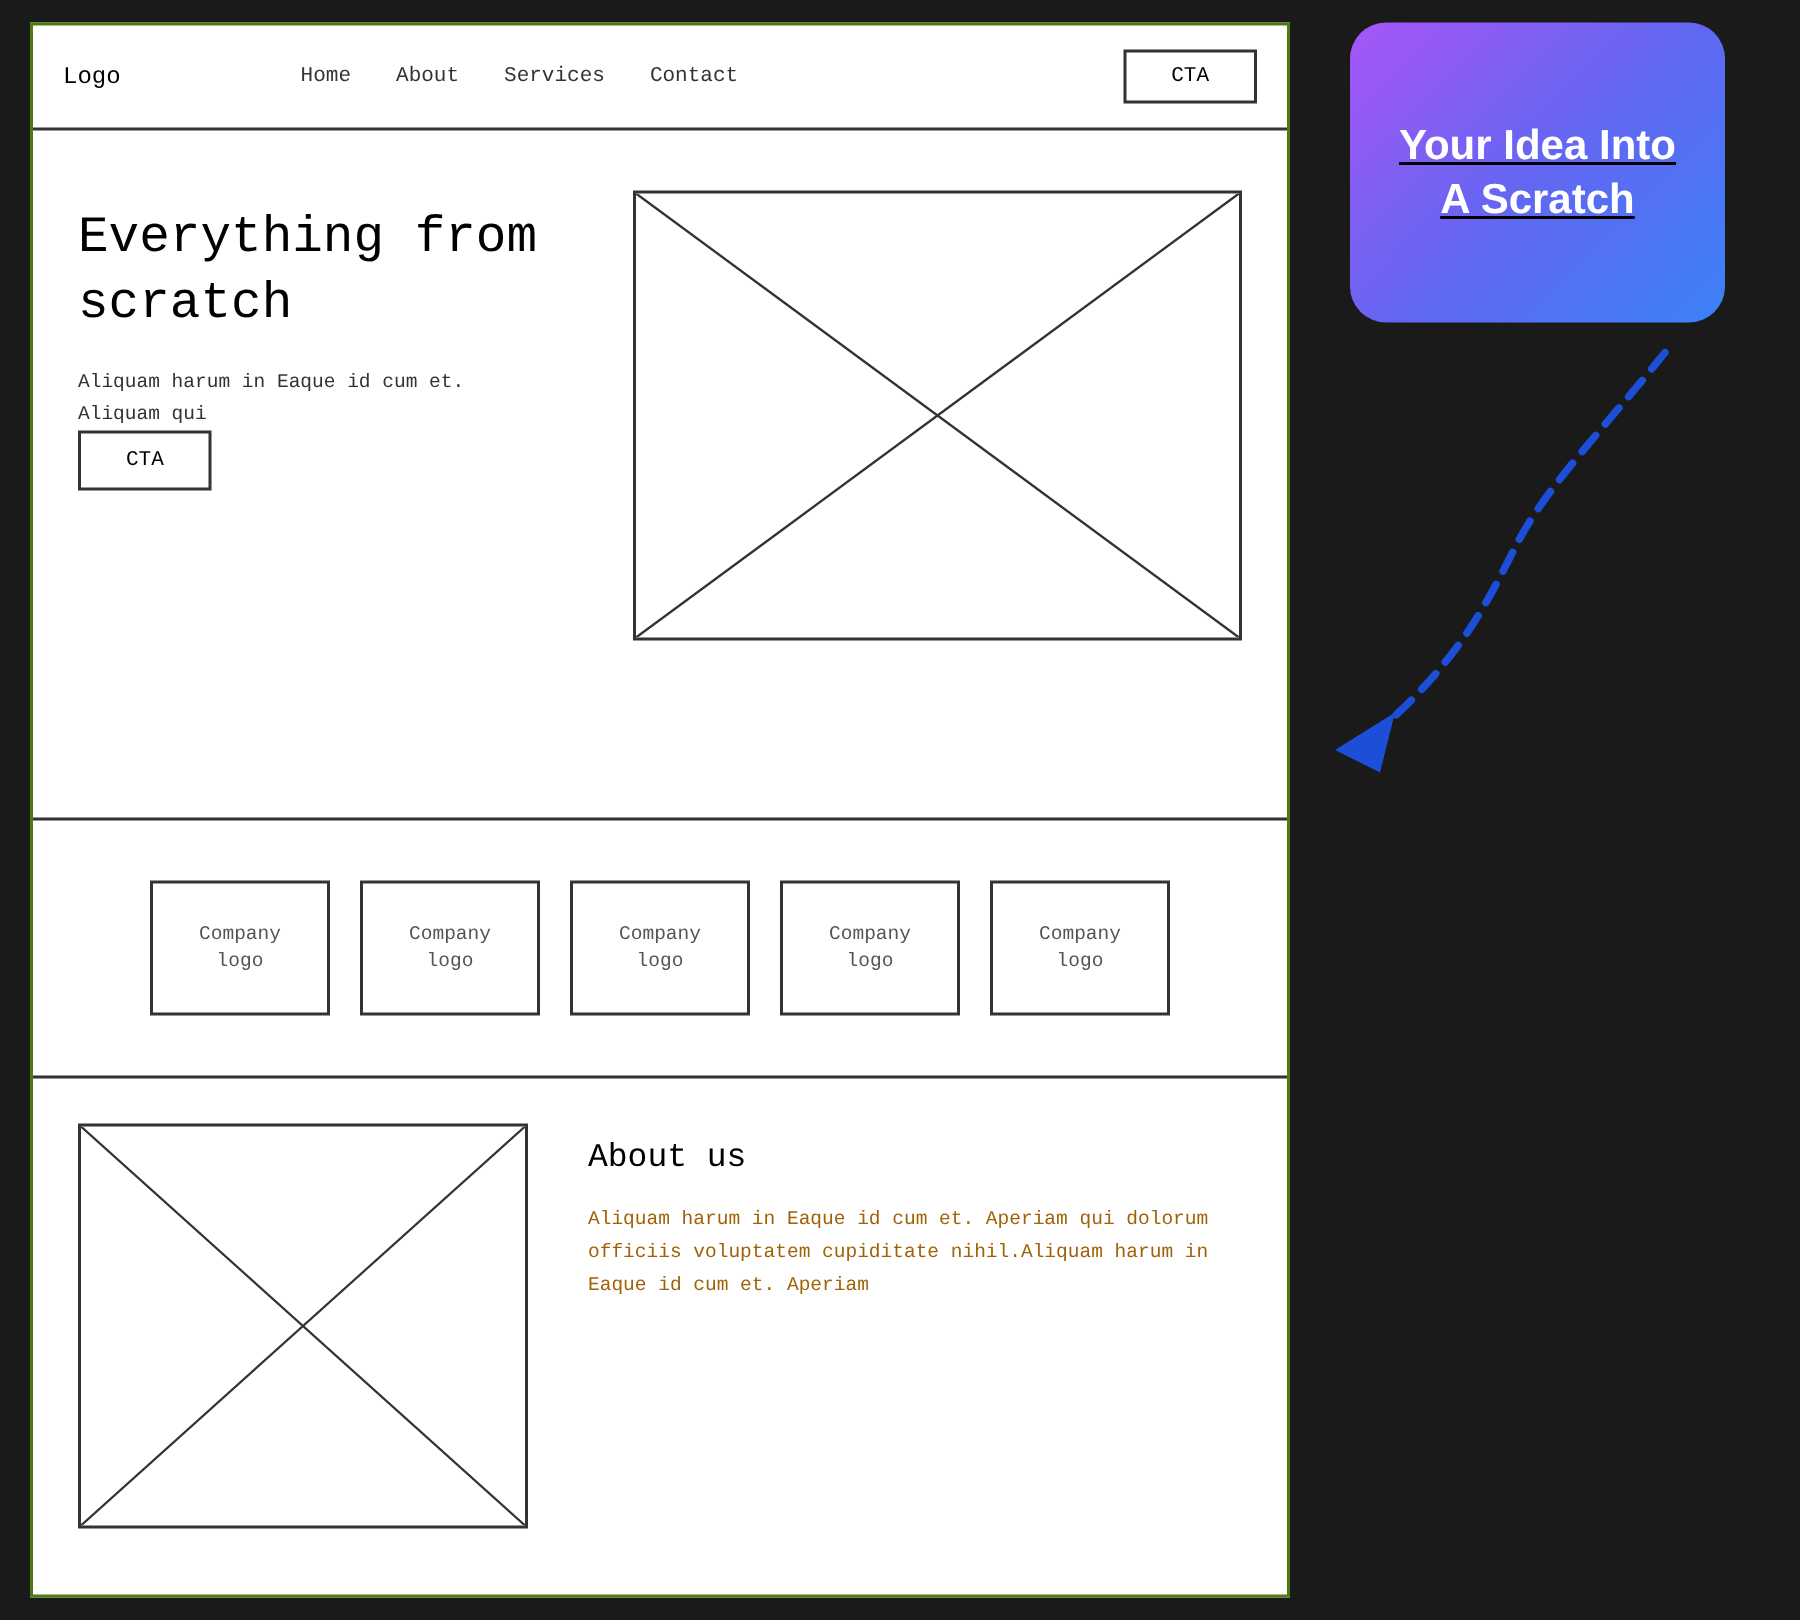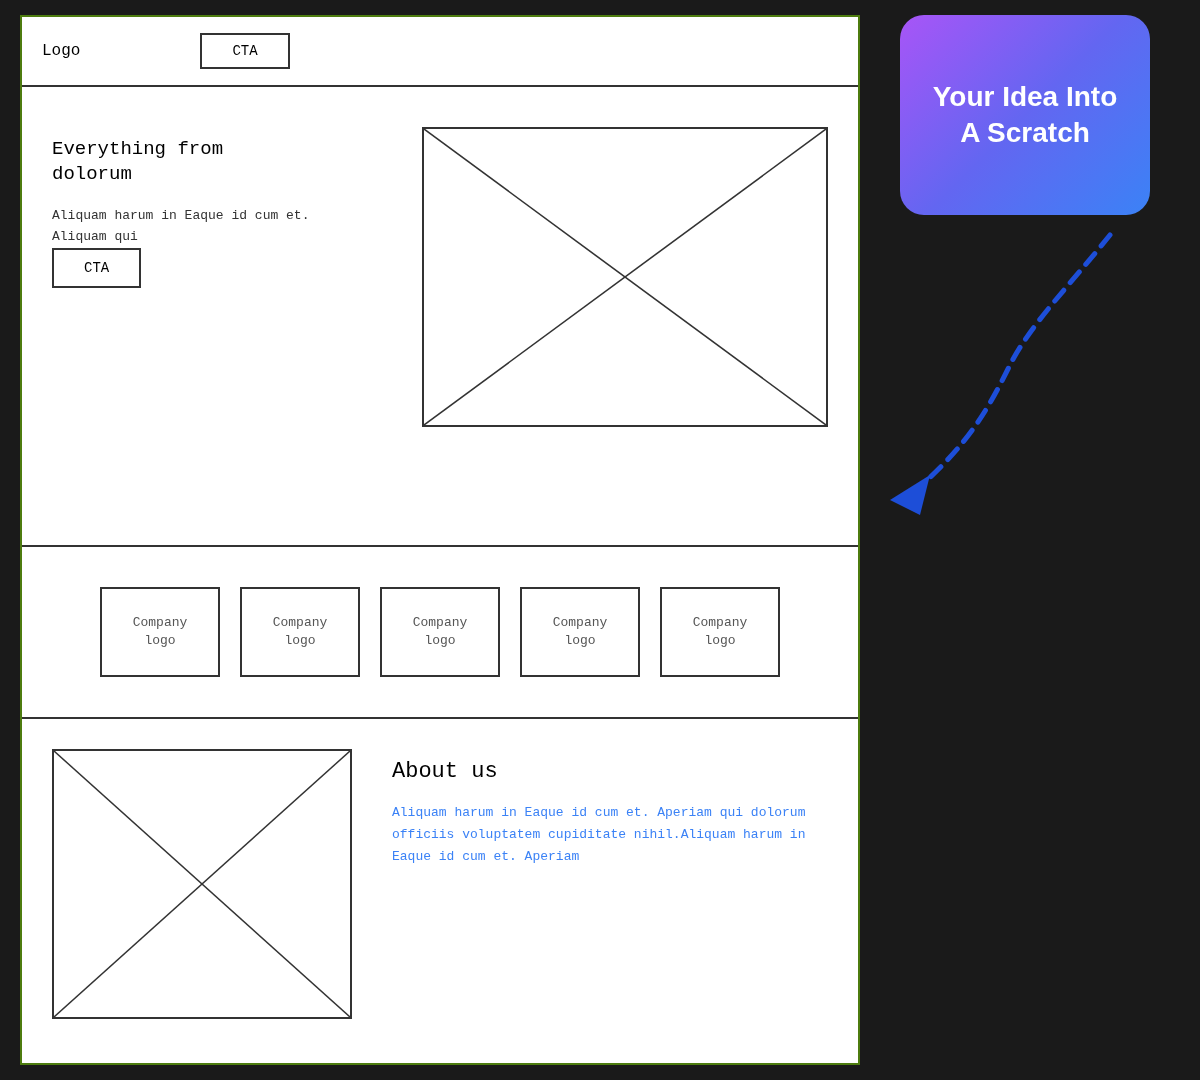--- a/index.html
+++ b/index.html
@@ -60,21 +60,21 @@
       padding: 40px 30px 30px 30px;
       min-height: 460px;
       border-bottom: 2px solid #333;
       gap: 30px;
     }
     .hero-text {
       flex: 0 0 340px;
       padding-top: 10px;
     }
     .hero-heading {
-      font-size: 19px;
+      font-size: 34px;
       font-family: 'Courier New', monospace;
       font-weight: normal;
       line-height: 1.3;
       margin-bottom: 20px;
     }
     .hero-body {
       font-size: 13px;
       font-family: 'Courier New', monospace;
       line-height: 1.6;
       color: #333;
@@ -153,29 +153,30 @@
     .about-heading {
       font-size: 22px;
       font-family: 'Courier New', monospace;
       font-weight: normal;
       margin-bottom: 18px;
     }
     .about-body {
       font-size: 13px;
       font-family: 'Courier New', monospace;
       line-height: 1.7;
-      color: #3b82f6;
+      color: #a16207;
     }
 
     
     .right-panel {
       position: absolute;
       right: 30px;
       top: 15px;
       width: 270px;
+      text-decoration: underline;
     }
     .idea-badge {
       width: 250px;
       height: 200px;
       background: linear-gradient(135deg, #a855f7, #6366f1, #3b82f6);
       border-radius: 24px;
       display: flex;
       align-items: center;
       justify-content: center;
       padding: 20px;
@@ -202,28 +203,34 @@
       height: 100%;
     }
   </style>
 </head>
 <body>
 
 <div class="wireframe-container">
 
   <nav class="navbar">
     <span class="nav-logo">Logo</span>
+    <div class="nav-links">
+      <span class="nav-link">Home</span>
+      <span class="nav-link">About</span>
+      <span class="nav-link">Services</span>
+      <span class="nav-link">Contact</span>
+    </div>
     <button class="nav-cta">CTA</button>
   </nav>
 
   <div class="hero-section">
     <div class="hero-text">
       <h1 class="hero-heading">
         <span>Everything from</span><br>
-        <span>dolorum</span>
+        <span>scratch</span>
       </h1>
       <p class="hero-body">
         <span>Aliquam harum in  Eaque id cum et.</span><br>
         <span>Aliquam qui</span>
       </p>
       <button class="hero-cta-btn">CTA</button>
     </div>
     <div class="hero-image">
       <div class="placeholder-image">
         <svg viewBox="0 0 350 300" preserveAspectRatio="none" xmlns="http://www.w3.org/2000/svg">

